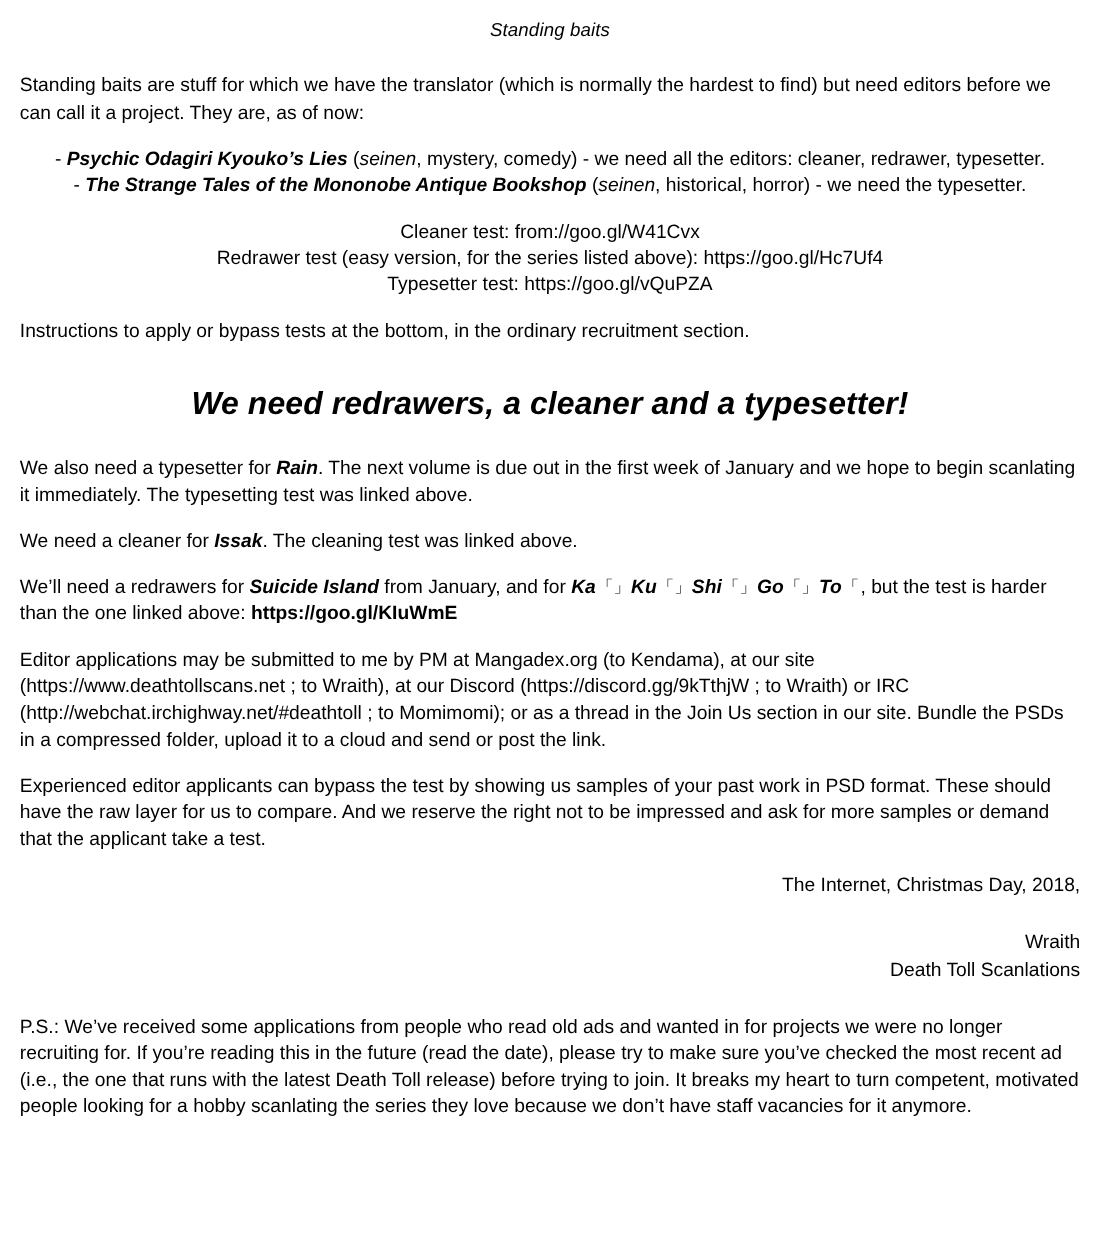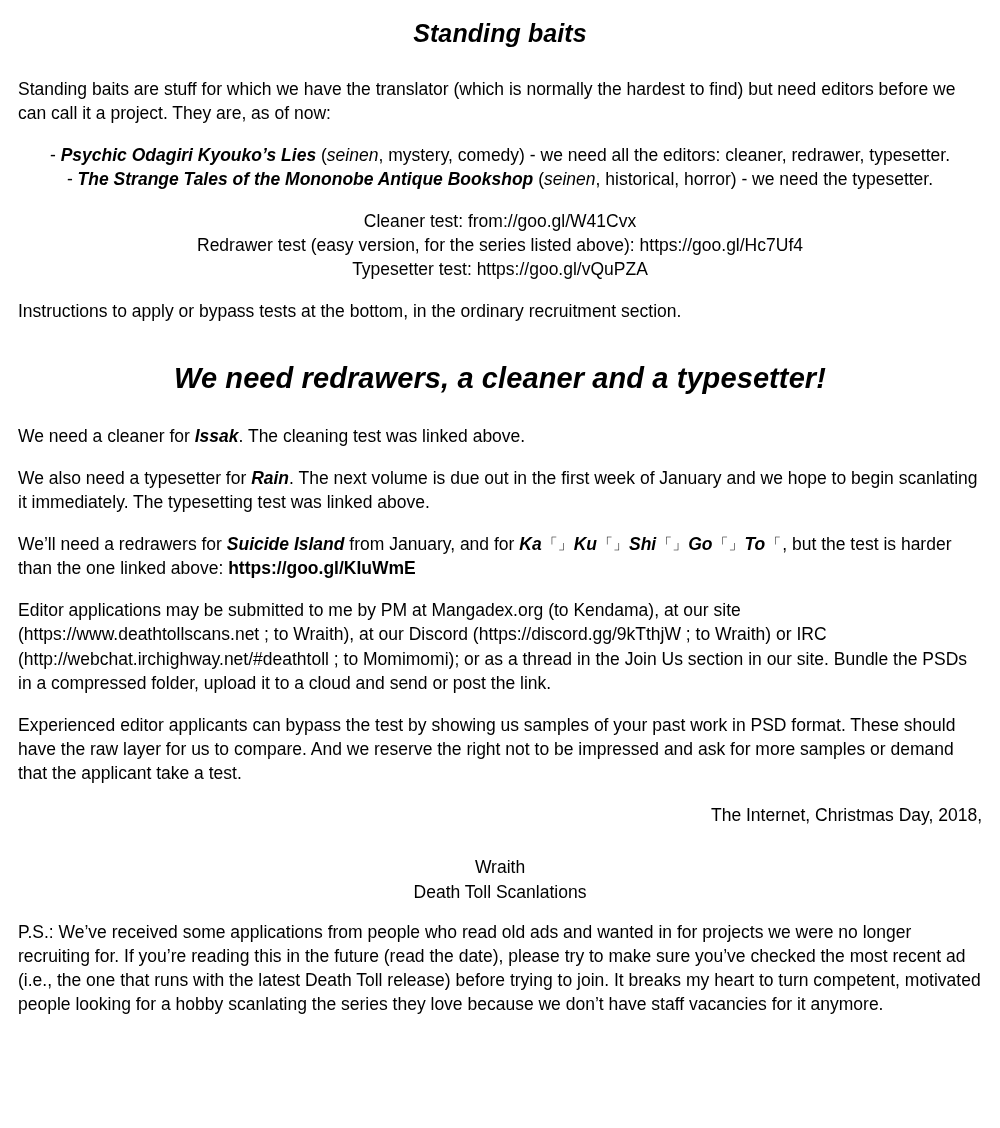--- a/index.html
+++ b/index.html
@@ -14,22 +14,22 @@
     color: #000000;
     font-size: 17.5px;
     line-height: 1.38;
   }
   .page {
     width: 1000px;
     box-sizing: border-box;
     padding: 6px 18px 10px 18px;
   }
   h1.doc-heading {
-    font-size: 25px;
-    font-weight: bold;
+    font-size: 17px;
+    font-weight: normal;
     font-style: italic;
     text-align: center;
     margin: 10px 0 26px 0;
     letter-spacing: 0.1px;
   }
   h2.doc-heading2 {
     font-size: 29px;
     font-weight: bold;
     font-style: italic;
     text-align: center;
@@ -50,22 +50,21 @@
   .italic { font-style: italic; }
   .right {
     text-align: right;
   }
   .sig-block {
     margin-top: 16px;
     margin-bottom: 6px;
   }
   .sig-block2 {
     margin-top: 28px;
-    margin-bottom: 16px;
-    text-align: center;
+    margin-bottom: 28px;
   }
   .bracket {
     font-family: "DejaVu Sans", sans-serif;
     font-size: 15px;
     font-weight: normal;
     font-style: normal;
     vertical-align: 1px;
     padding: 0 1px;
   }
   .link-strong { font-weight: bold; }
@@ -92,25 +91,25 @@
     <p class="tight">Cleaner test: from://goo.gl/W41Cvx</p>
     <p class="tight">Redrawer test (easy version, for the series listed above): https://goo.gl/Hc7Uf4</p>
     <p class="tight">Typesetter test: https://goo.gl/vQuPZA</p>
   </div>
 
   <p class="para">Instructions to apply or bypass tests at the bottom, in the ordinary recruitment section.</p>
 
   <h2 class="doc-heading2">We need redrawers, a cleaner and a typesetter!</h2>
 
   <p class="para">
-    <span>We need a cleaner for </span><span class="bolditalic">Issak</span><span>. The cleaning test was linked above.</span>
+    <span>We also need a typesetter for </span><span class="bolditalic">Rain</span><span>. The next volume is due out in the first week of January and we hope to begin scanlating it immediately. The typesetting test was linked above.</span>
   </p>
 
   <p class="para">
-    <span>We also need a typesetter for </span><span class="bolditalic">Rain</span><span>. The next volume is due out in the first week of January and we hope to begin scanlating it immediately. The typesetting test was linked above.</span>
+    <span>We need a cleaner for </span><span class="bolditalic">Issak</span><span>. The cleaning test was linked above.</span>
   </p>
 
   <p class="para">
     <span>We’ll need a redrawers for </span><span class="bolditalic">Suicide Island</span><span> from January, and for </span><span class="bolditalic">Ka</span><span class="bracket">「」</span><span class="bolditalic">Ku</span><span class="bracket">「」</span><span class="bolditalic">Shi</span><span class="bracket">「」</span><span class="bolditalic">Go</span><span class="bracket">「」</span><span class="bolditalic">To</span><span class="bracket">「</span><span>, but the test is harder than the one linked above: </span><span class="link-strong">https://goo.gl/KIuWmE</span>
   </p>
 
   <p class="para">Editor applications may be submitted to me by PM at Mangadex.org (to Kendama), at our site (https://www.deathtollscans.net ; to Wraith), at our Discord (https://discord.gg/9kTthjW ; to Wraith) or IRC (http://webchat.irchighway.net/#deathtoll ; to Momimomi); or as a thread in the Join Us section in our site. Bundle the PSDs in a compressed folder, upload it to a cloud and send or post the link.</p>
 
   <p class="para">Experienced editor applicants can bypass the test by showing us samples of your past work in PSD format. These should have the raw layer for us to compare. And we reserve the right not to be impressed and ask for more samples or demand that the applicant take a test.</p>
 

